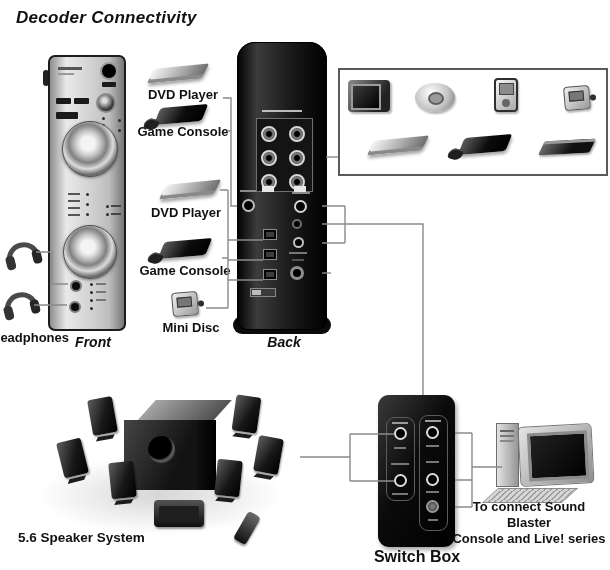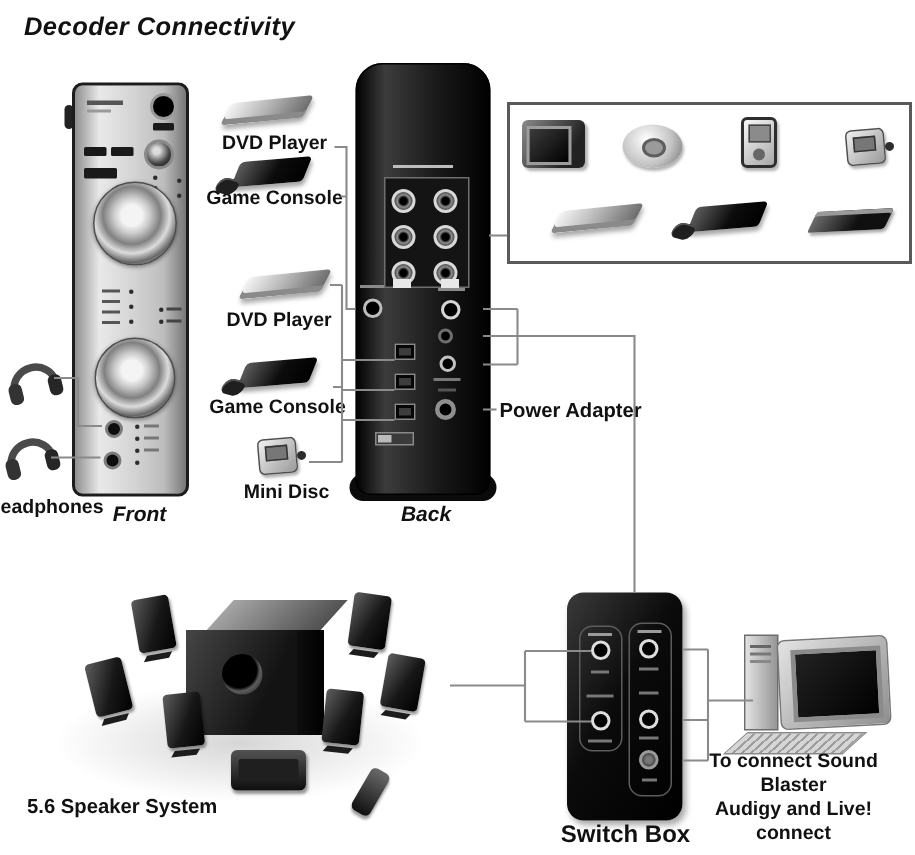--- a/index.html
+++ b/index.html
@@ -218,21 +218,20 @@
     <div class="ringS" style="left:56px;top:195px;width:11px;height:11px;border:2px solid #c2c2c2;"></div>
     <div class="opt" style="left:26px;top:187px;"></div>
     <div class="opt" style="left:26px;top:207px;"></div>
     <div class="opt" style="left:26px;top:227px;"></div>
     <div class="tbar" style="left:52px;top:210px;width:18px;background:#777;"></div>
     <div class="tbar" style="left:55px;top:217px;width:12px;background:#555;"></div>
     <div class="ringS" style="left:53px;top:224px;width:14px;height:14px;border:3px solid #8f8f8f;"></div>
     <div class="bp-switch"></div>
   </div>
   <div class="lbl big" style="left:254px;top:334px;width:60px;">Back</div>
-  <div class="lbl" style="left:333px;top:266px;width:110px;text-align:left;font-size:13.5px;">Power Adapter</div>
 
   <div class="srcbox"></div>
   <div class="ic ic-tv" style="left:348px;top:80px;"></div>
   <div class="lbl" style="left:341px;top:114px;width:50px;">TV</div>
   <div class="ic ic-cd" style="left:415px;top:83px;"></div>
   <div class="lbl" style="left:404px;top:115px;width:62px;">CD Player</div>
   <div class="ic ic-zen" style="left:494px;top:78px;"></div>
   <div class="lbl" style="left:475px;top:116px;width:72px;">Jukebox Zen</div>
   <div class="ic ic-md" style="left:564px;top:86px;"></div>
   <div class="lbl" style="left:550px;top:117px;width:58px;">Mini Disc</div>
@@ -280,16 +279,16 @@
   </div>
   <div class="lbl" style="left:372px;top:548px;width:90px;font-size:16px;">Switch Box</div>
 
   <div class="pc-tower"></div>
   <div class="pc-monitor">
     <div class="pc-screen"></div>
   </div>
   <div class="pc-kb"></div>
   <div class="note">
     <div>To connect Sound Blaster</div>
-    <div>Audigy and Live! connect</div>
+    <div>Console and Live! series</div>
   </div>
 
 </div>
 
 </body></html>

